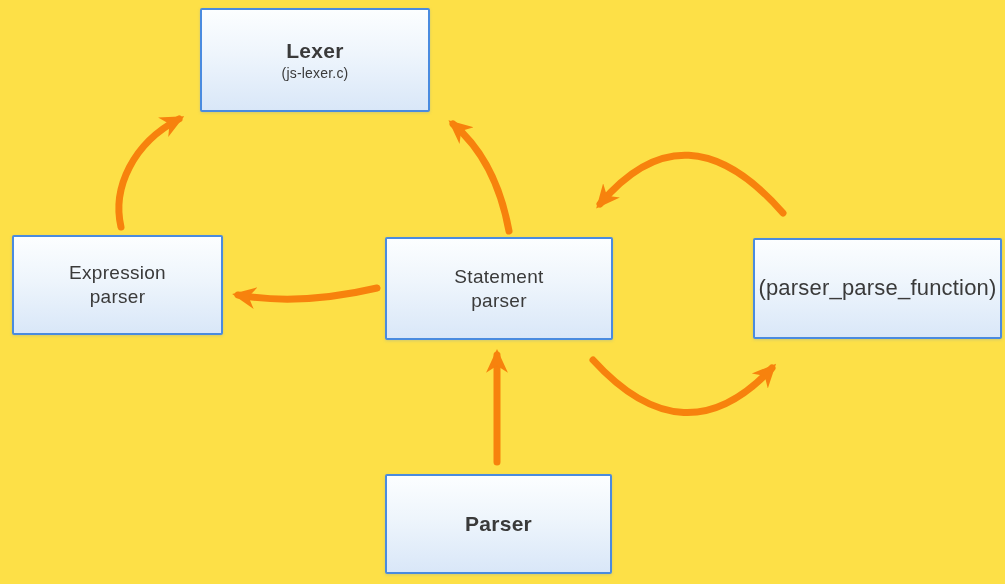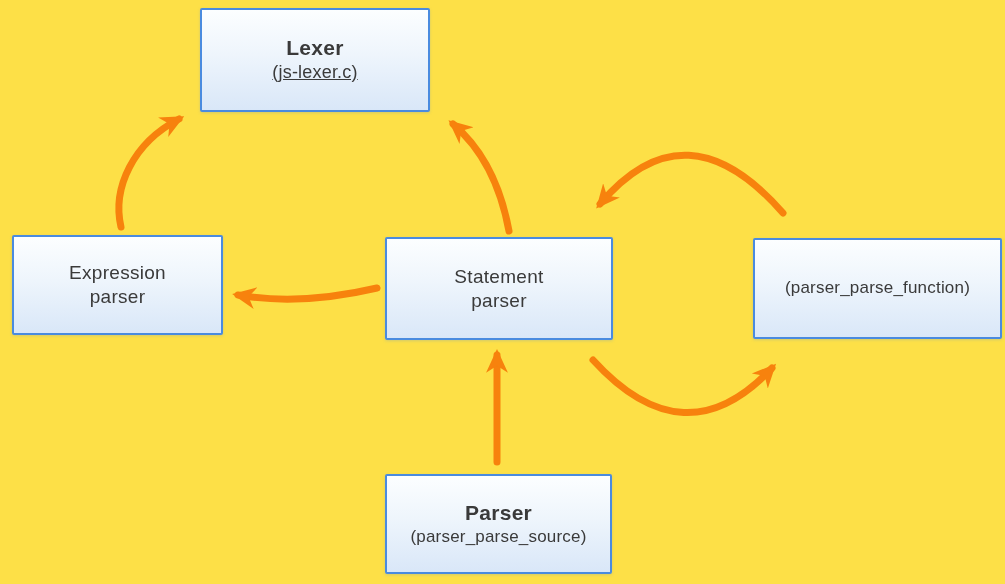--- a/index.html
+++ b/index.html
@@ -45,27 +45,26 @@
     white-space: pre-line;
     font-size: 19px;
     line-height: 1.25;
     letter-spacing: 0.3px;
   }
   .node--bold .node-name {
     font-weight: bold;
     font-size: 21px;
   }
   .node-file {
-    font-size: 17px;
+    font-size: 22px;
     line-height: 1.3;
     letter-spacing: 0.2px;
   }
   .node--big-file .node-file {
-    font-size: 18px;
-    text-decoration: underline;
+    font-size: 14px;
   }
 </style>
 </head>
 <body>
 
 <div class="canvas">
 
   <svg class="edges-layer" viewBox="0 0 1005 584" xmlns="http://www.w3.org/2000/svg">
     <defs>
       <marker id="ah" viewBox="0 0 10 10" refX="7.5" refY="5" markerWidth="3.4" markerHeight="3.4" orient="auto">
@@ -94,16 +93,15 @@
     <div class="node-name">Statement
 parser</div>
   </div>
 
   <div class="node node--bold" style="left:753px; top:238px; width:249px; height:101px;">
     <div class="node-file">(parser_parse_function)</div>
   </div>
 
   <div class="node node--bold" style="left:385px; top:474px; width:227px; height:100px;">
     <div class="node-name">Parser</div>
-    <div class="node-file">(parser_parse_source)</div>
   </div>
 
 </div>
 
 </body></html>

